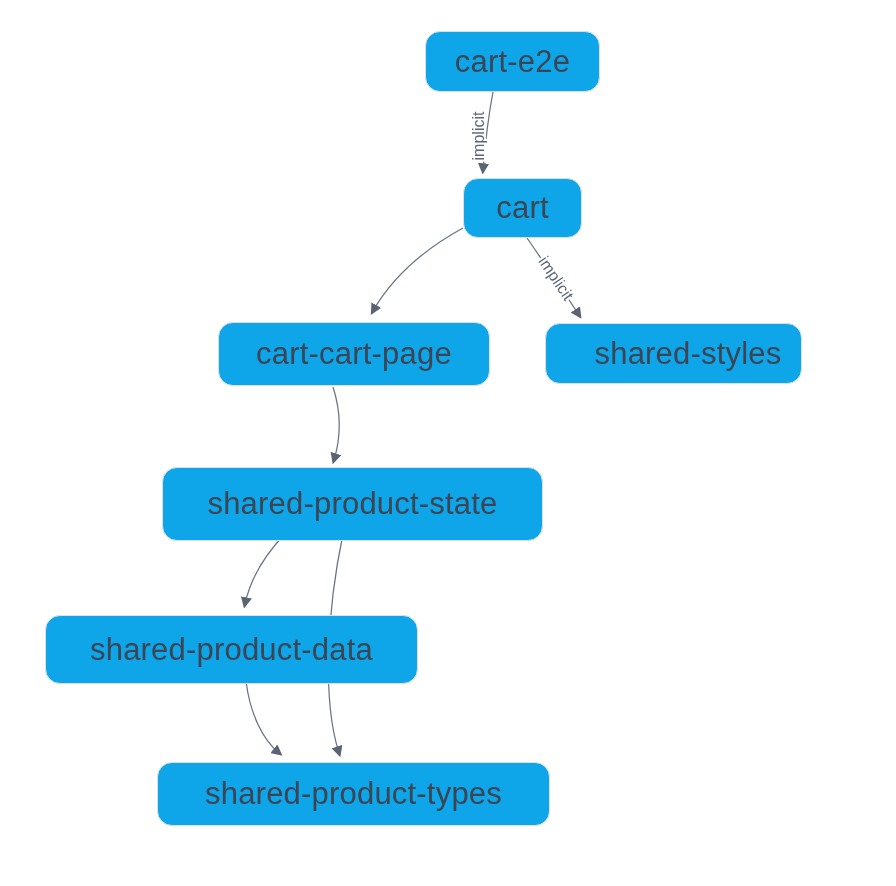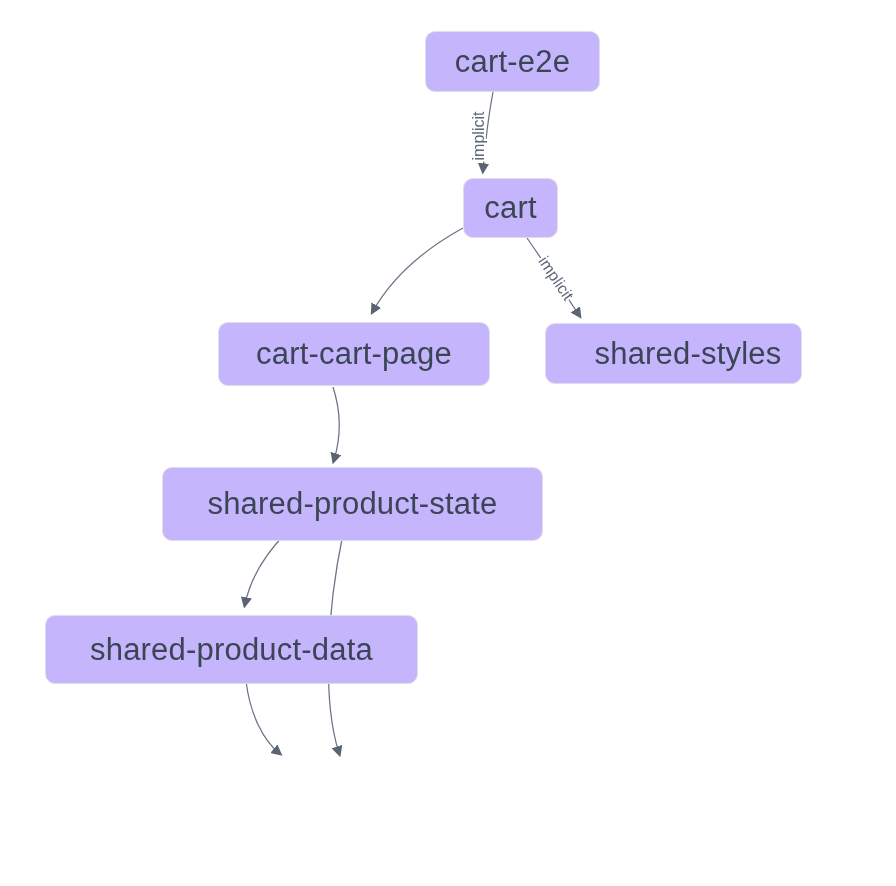--- a/index.html
+++ b/index.html
@@ -37,24 +37,24 @@
     stroke-width: 4px;
     paint-order: stroke;
     text-anchor: middle;
     dominant-baseline: middle;
   }
   .node {
     position: absolute;
     display: flex;
     align-items: center;
     justify-content: center;
-    background: #c4b5fd;
+    background: #0ea5e9;
     border: 1px solid #dcе0e8;
     border: 1px solid #dce0e8;
-    border-radius: 10px;
+    border-radius: 15px;
     color: #3b4554;
     font-size: 31px;
     letter-spacing: 0.2px;
     white-space: nowrap;
     box-sizing: border-box;
     cursor: pointer;
   }
 </style>
 </head>
 <body>
@@ -75,24 +75,25 @@
     <path class="edge" d="M285,534 Q253,567 245,604" marker-end="url(#arrow)"></path>
     <path class="edge" d="M343,534 C327,610 322,700 339,753" marker-end="url(#arrow)"></path>
     <path class="edge" d="M246,681 C250,714 263,740 279,753" marker-end="url(#arrow)"></path>
 
     <text class="edge-label" transform="translate(480,136) rotate(-90)">implicit</text>
     <text class="edge-label" transform="translate(555,279) rotate(56)">implicit</text>
   </svg>
 
   <div class="node" style="left:425px; top:31px; width:175px; height:61px;">cart-e2e</div>
 
-  <div class="node" style="left:463px; top:178px; width:95px; height:60px;text-align:center;">cart</div>
+  <div class="node" style="left:463px; top:178px; width:119px; height:60px;text-align:center;">cart</div>
 
   <div class="node" style="left:218px; top:322px; width:272px; height:64px;">cart-cart-page</div>
 
   <div class="node" style="left:545px; top:323px; width:257px; height:61px;padding-left:29px;">shared-styles</div>
 
   <div class="node" style="left:162px; top:467px; width:381px; height:74px;">shared-product-state</div>
 
   <div class="node" style="left:45px; top:615px; width:373px; height:69px;">shared-product-data</div>
 
+  <div class="node" style="left:157px; top:762px; width:393px; height:64px;">shared-product-types</div>
 
 </div>
 
 </body></html>

